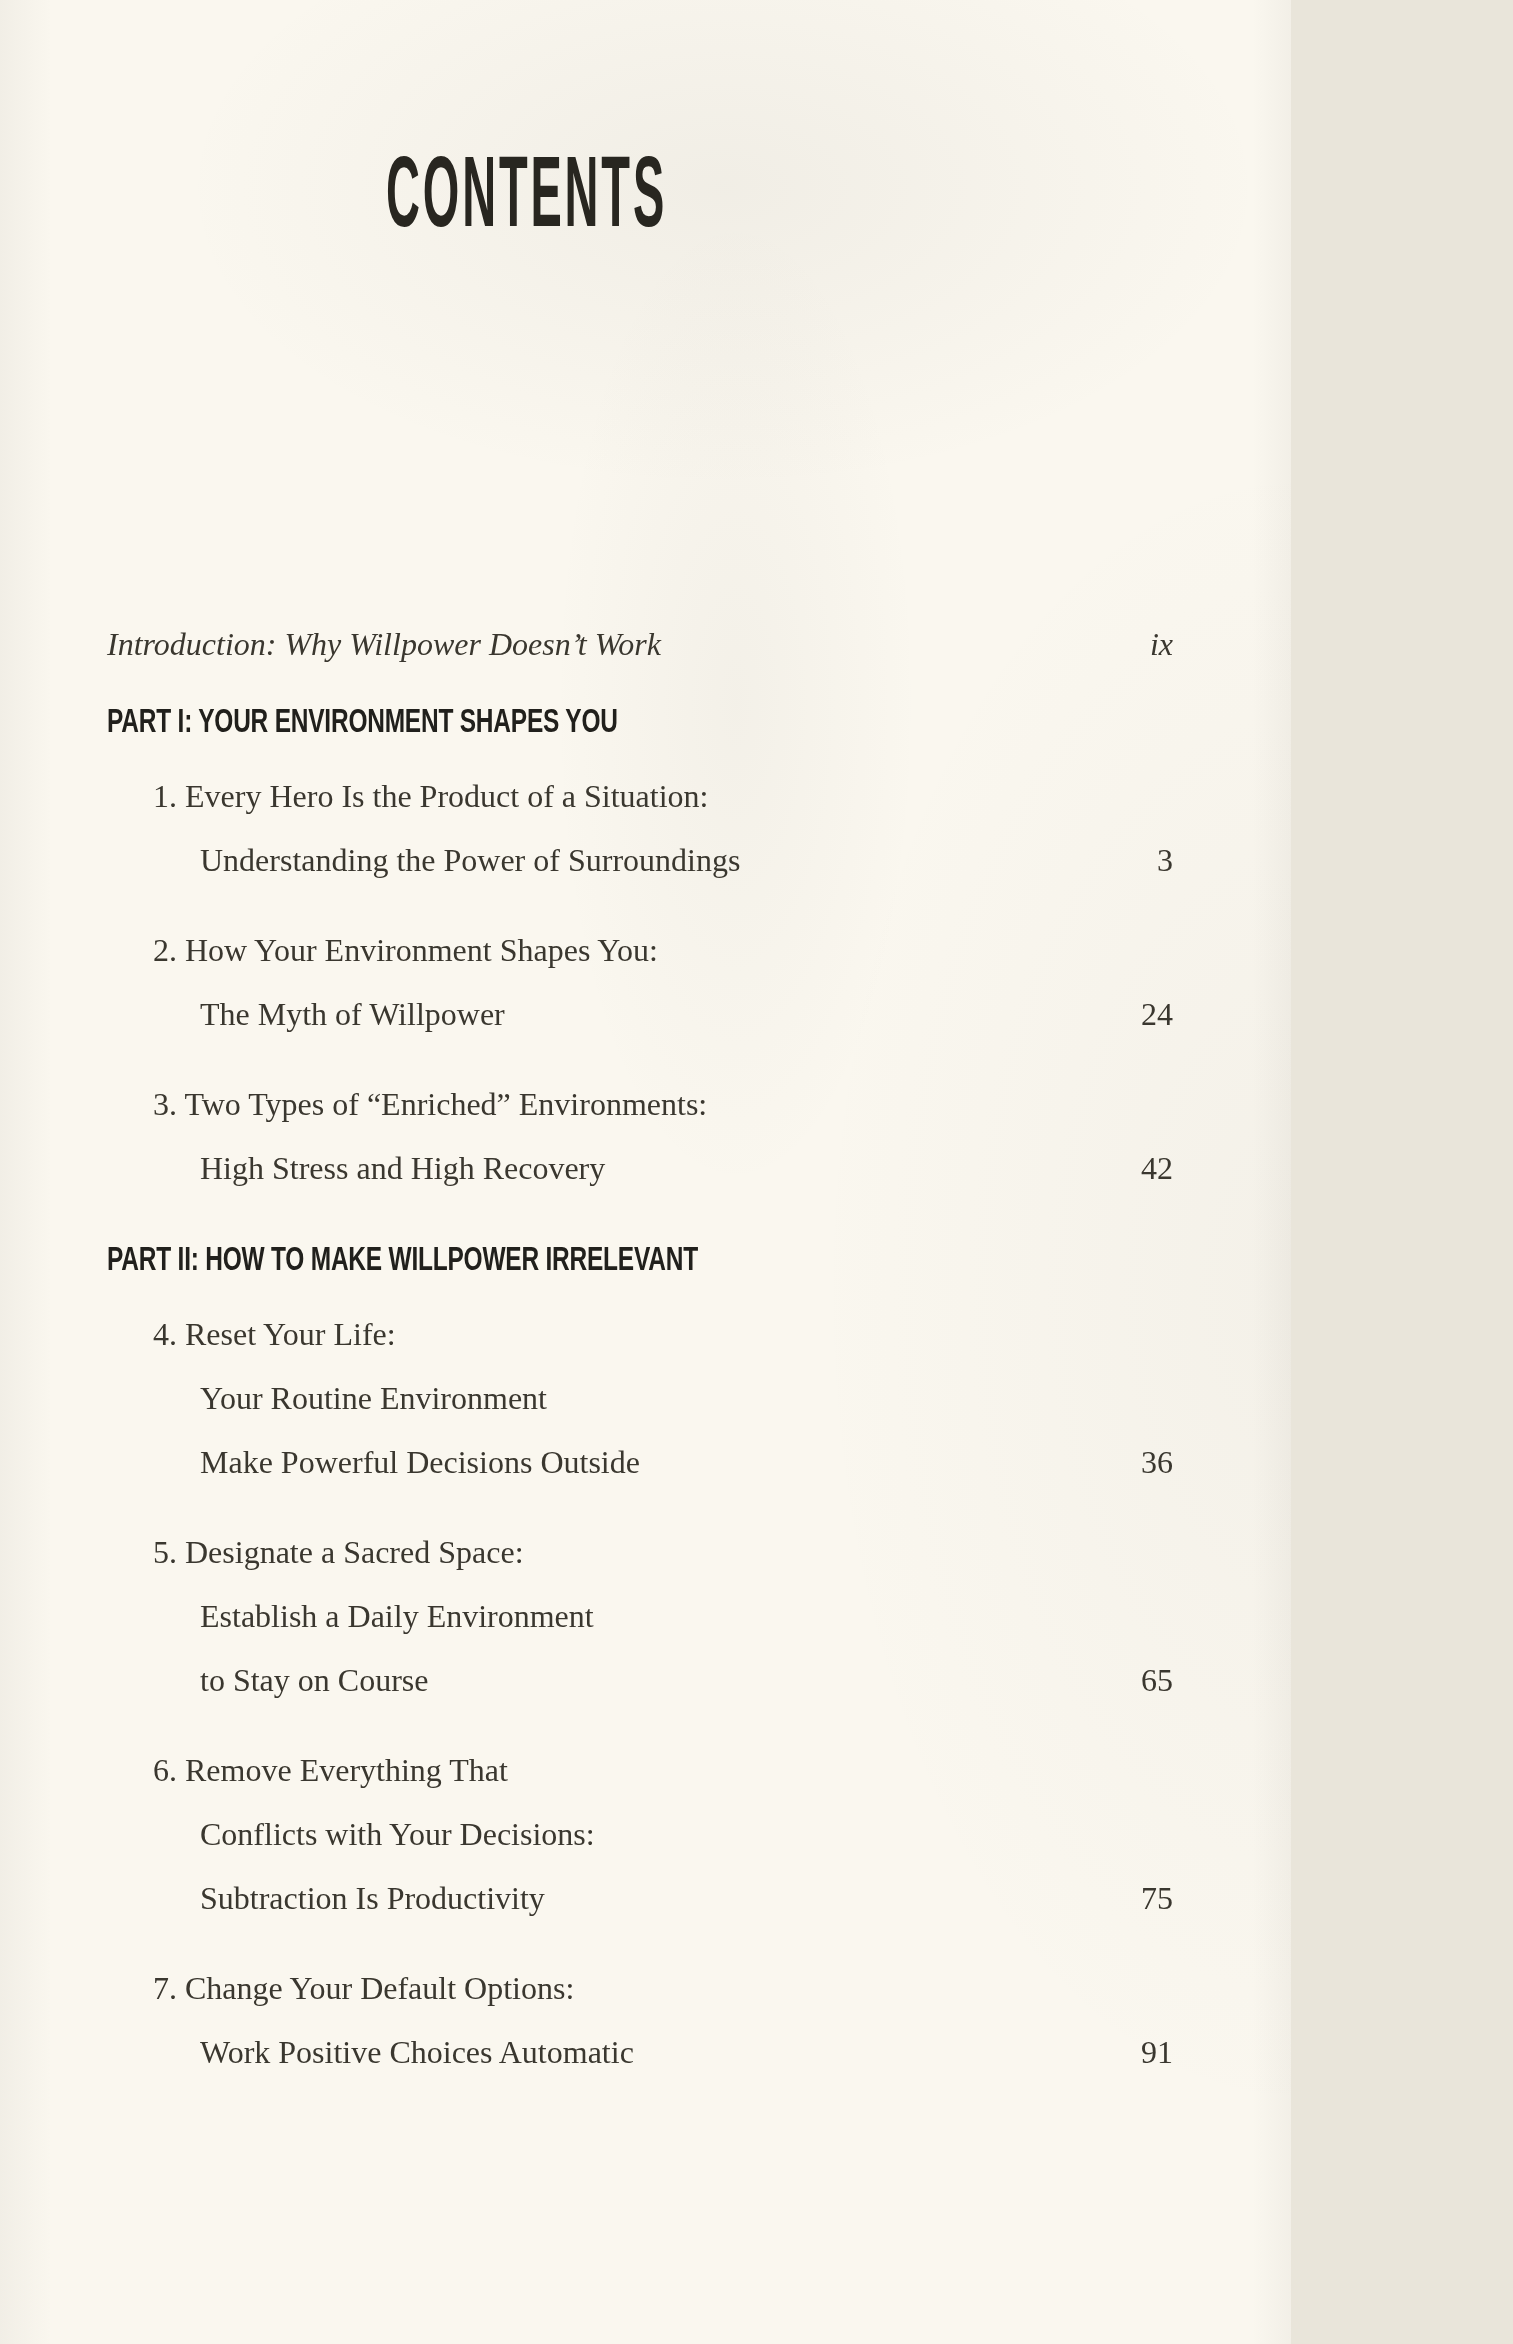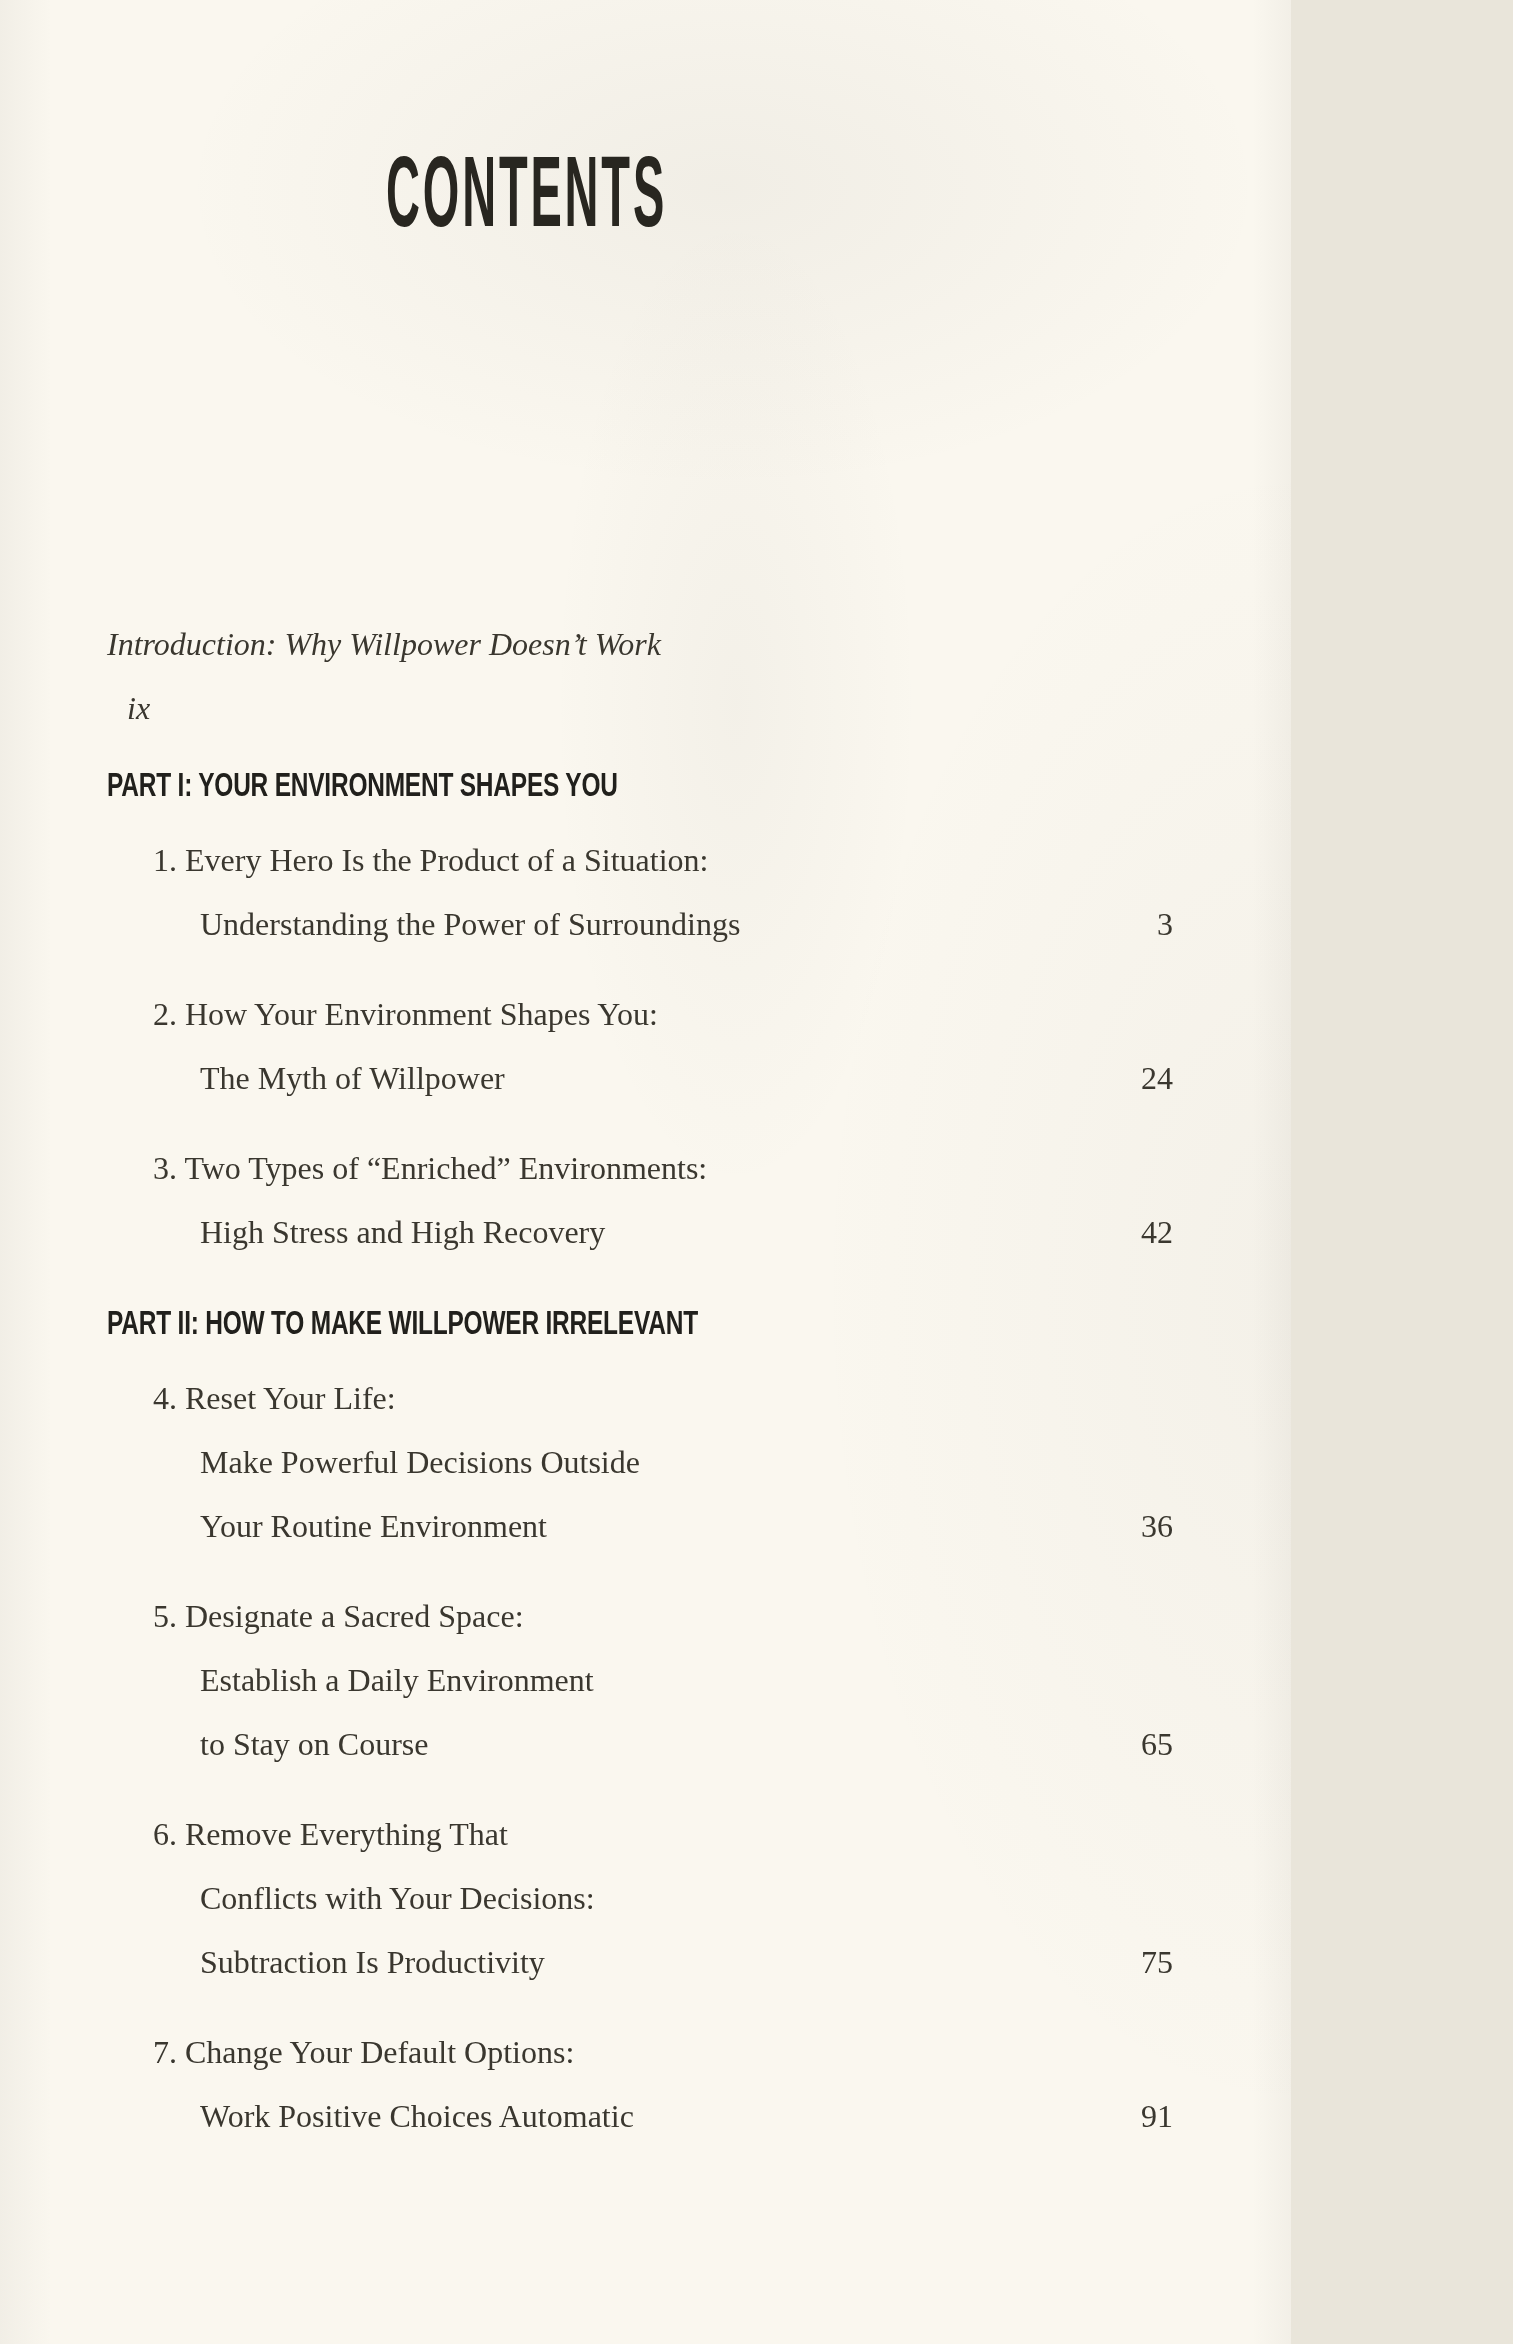--- a/index.html
+++ b/index.html
@@ -60,21 +60,20 @@
     font-size: 32px;
     line-height: 64px;
   }
 
   .intro-row {
     display: flex;
     justify-content: space-between;
     align-items: baseline;
     font-style: italic;
     margin-bottom: 12px;
-    flex-direction: column;
   }
 
   .part {
     font-family: "Liberation Sans", sans-serif;
     font-weight: bold;
     font-size: 34px;
     line-height: 64px;
     letter-spacing: -0.3px;
     color: var(--heading-ink);
     margin: 0 0 12px 0;
@@ -139,22 +138,22 @@
         <div class="line cont">High Stress and High Recovery</div>
       </div>
       <div class="pagenum">42</div>
     </div>
 
     <h2 class="part">PART II: HOW TO MAKE WILLPOWER IRRELEVANT</h2>
 
     <div class="entry">
       <div class="lines">
         <div class="line">4. Reset Your Life:</div>
+        <div class="line cont">Your Routine Environment</div>
         <div class="line cont">Make Powerful Decisions Outside</div>
-        <div class="line cont">Your Routine Environment</div>
       </div>
       <div class="pagenum">36</div>
     </div>
 
     <div class="entry">
       <div class="lines">
         <div class="line">5. Designate a Sacred Space:</div>
         <div class="line cont">Establish a Daily Environment</div>
         <div class="line cont">to Stay on Course</div>
       </div>

